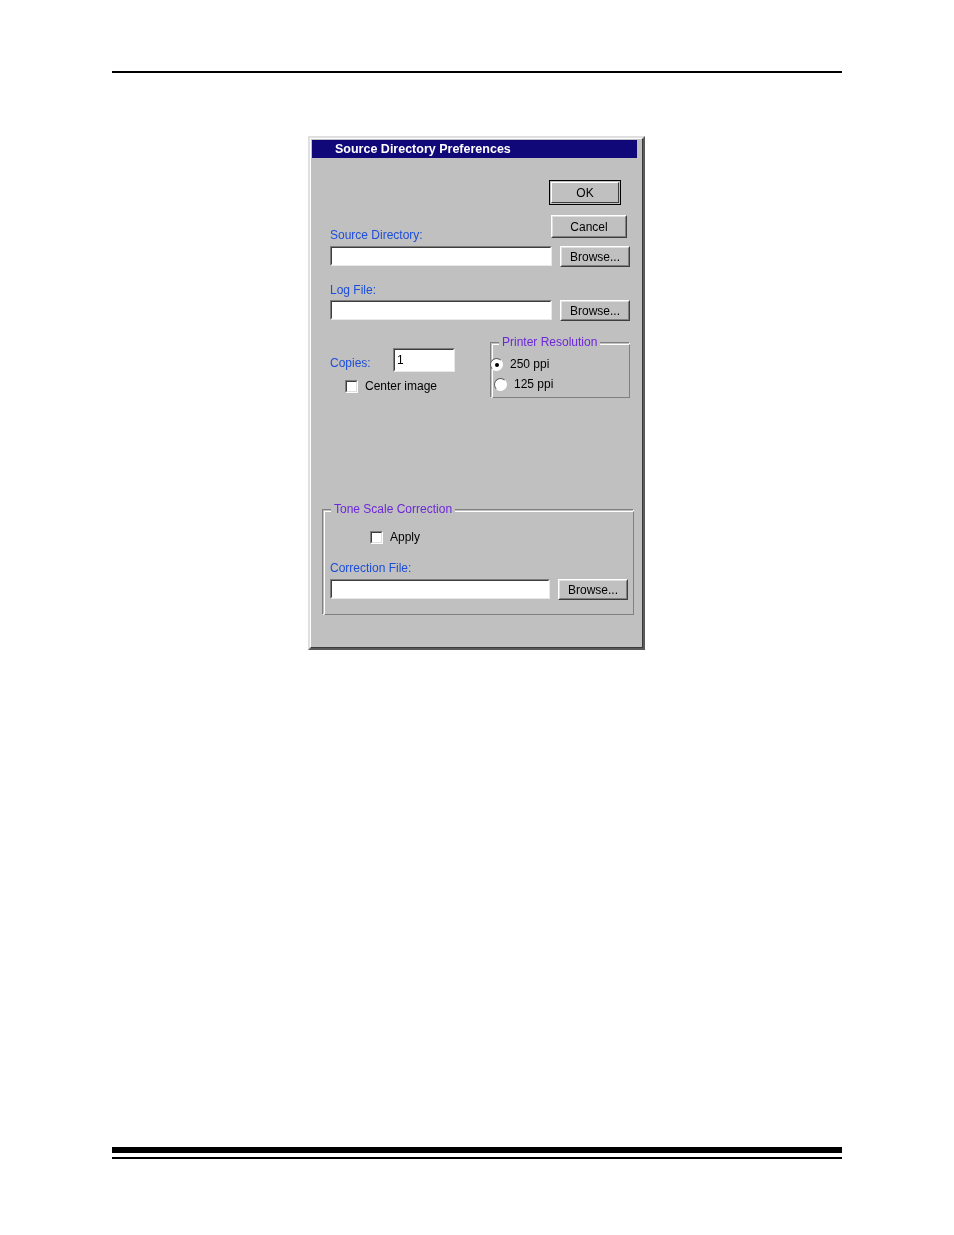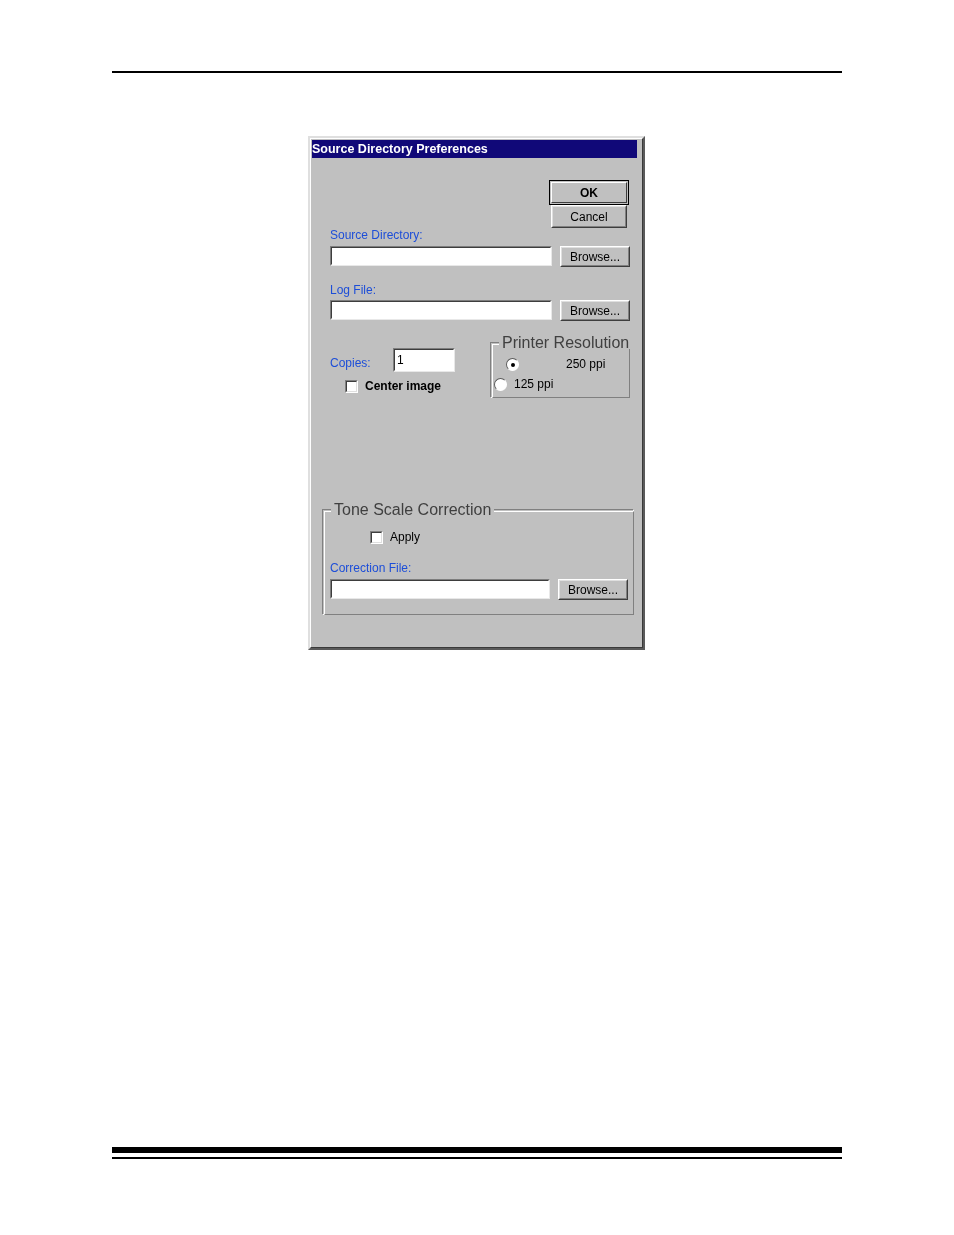--- a/index.html
+++ b/index.html
@@ -51,21 +51,21 @@
   #titlebar {
     position: absolute;
     left: 2px; top: 2px;
     width: 325px;
     height: 18px;
     background: #100878;
     color: #ffffff;
     font-size: 12.5px;
     font-weight: bold;
     line-height: 18px;
-    padding-left: 0;
+    padding-left: 23px;
     box-sizing: border-box;
     white-space: nowrap;
     overflow: hidden;
   }
 
   #client {
     position: absolute;
     left: 2px;
     top: 20px;
     width: 325px;
@@ -172,22 +172,22 @@
     border-bottom: 1px solid #808080;
     box-sizing: border-box;
     pointer-events: none;
   }
   .group .gtitle {
     position: absolute;
     left: 9px;
     top: 0px;
     background: #c0c0c0;
     padding: 0 3px;
-    font-size: 16px;
-    color: #404040;
+    font-size: 12px;
+    color: #6d28d9;
     line-height: 13px;
     white-space: nowrap;
     z-index: 2;
   }
 
   
   .cb {
     position: absolute;
     font-size: 12px;
     color: #000;
@@ -273,52 +273,52 @@
 
 <div id="dialog">
   <div id="dialog-inner"></div>
 
   <div id="titlebar">
     <span>Source Directory Preferences</span>
   </div>
 
   <div id="client">
 
-    <div class="btn default" style="left:237px; top:22px; width:80px; height:25px;font-weight:bold;">
+    <div class="btn default" style="left:237px; top:22px; width:72px; height:25px;">
       <span>OK</span>
     </div>
 
-    <div class="btn" style="left:239px; top:47px; width:76px; height:23px;">
+    <div class="btn" style="left:239px; top:57px; width:76px; height:23px;">
       <span>Cancel</span>
     </div>
 
     <div class="lbl" style="left:18px; top:70px;">Source Directory:</div>
     <div class="txtfield" style="left:18px; top:88px; width:222px; height:20px;" placeholder=""></div>
     <div class="btn" style="left:248px; top:88px; width:70px; height:21px;">
       <span>Browse...</span>
     </div>
 
     <div class="lbl" style="left:18px; top:125px;">Log File:</div>
     <div class="txtfield" style="left:18px; top:142px; width:222px; height:20px;" placeholder=""></div>
     <div class="btn" style="left:248px; top:142px; width:70px; height:21px;">
       <span>Browse...</span>
     </div>
 
     <div class="lbl" style="left:18px; top:198px;">Copies:</div>
     <div class="txtfield" style="left:81px; top:190px; width:62px; height:24px; line-height:22px;">1</div>
 
-    <div class="cb" style="left:33px; top:222px;font-weight:bold;">
+    <div class="cb" style="left:33px; top:222px;">
       <span class="box"></span>
       <span class="cbtext">Center image</span>
     </div>
 
     <div class="group" style="left:178px; top:178px; width:140px; height:62px;">
       <div class="gframe"></div>
       <div class="gtitle">Printer Resolution</div>
-      <div class="rb on" style="left:16px; top:22px;padding-left:40px;">
+      <div class="rb on" style="left:0; top:22px;">
         <span class="circ"></span>
         <span class="rbtext">250 ppi</span>
       </div>
       <div class="rb" style="left:4px; top:42px;">
         <span class="circ"></span>
         <span class="rbtext">125 ppi</span>
       </div>
     </div>
 
 

